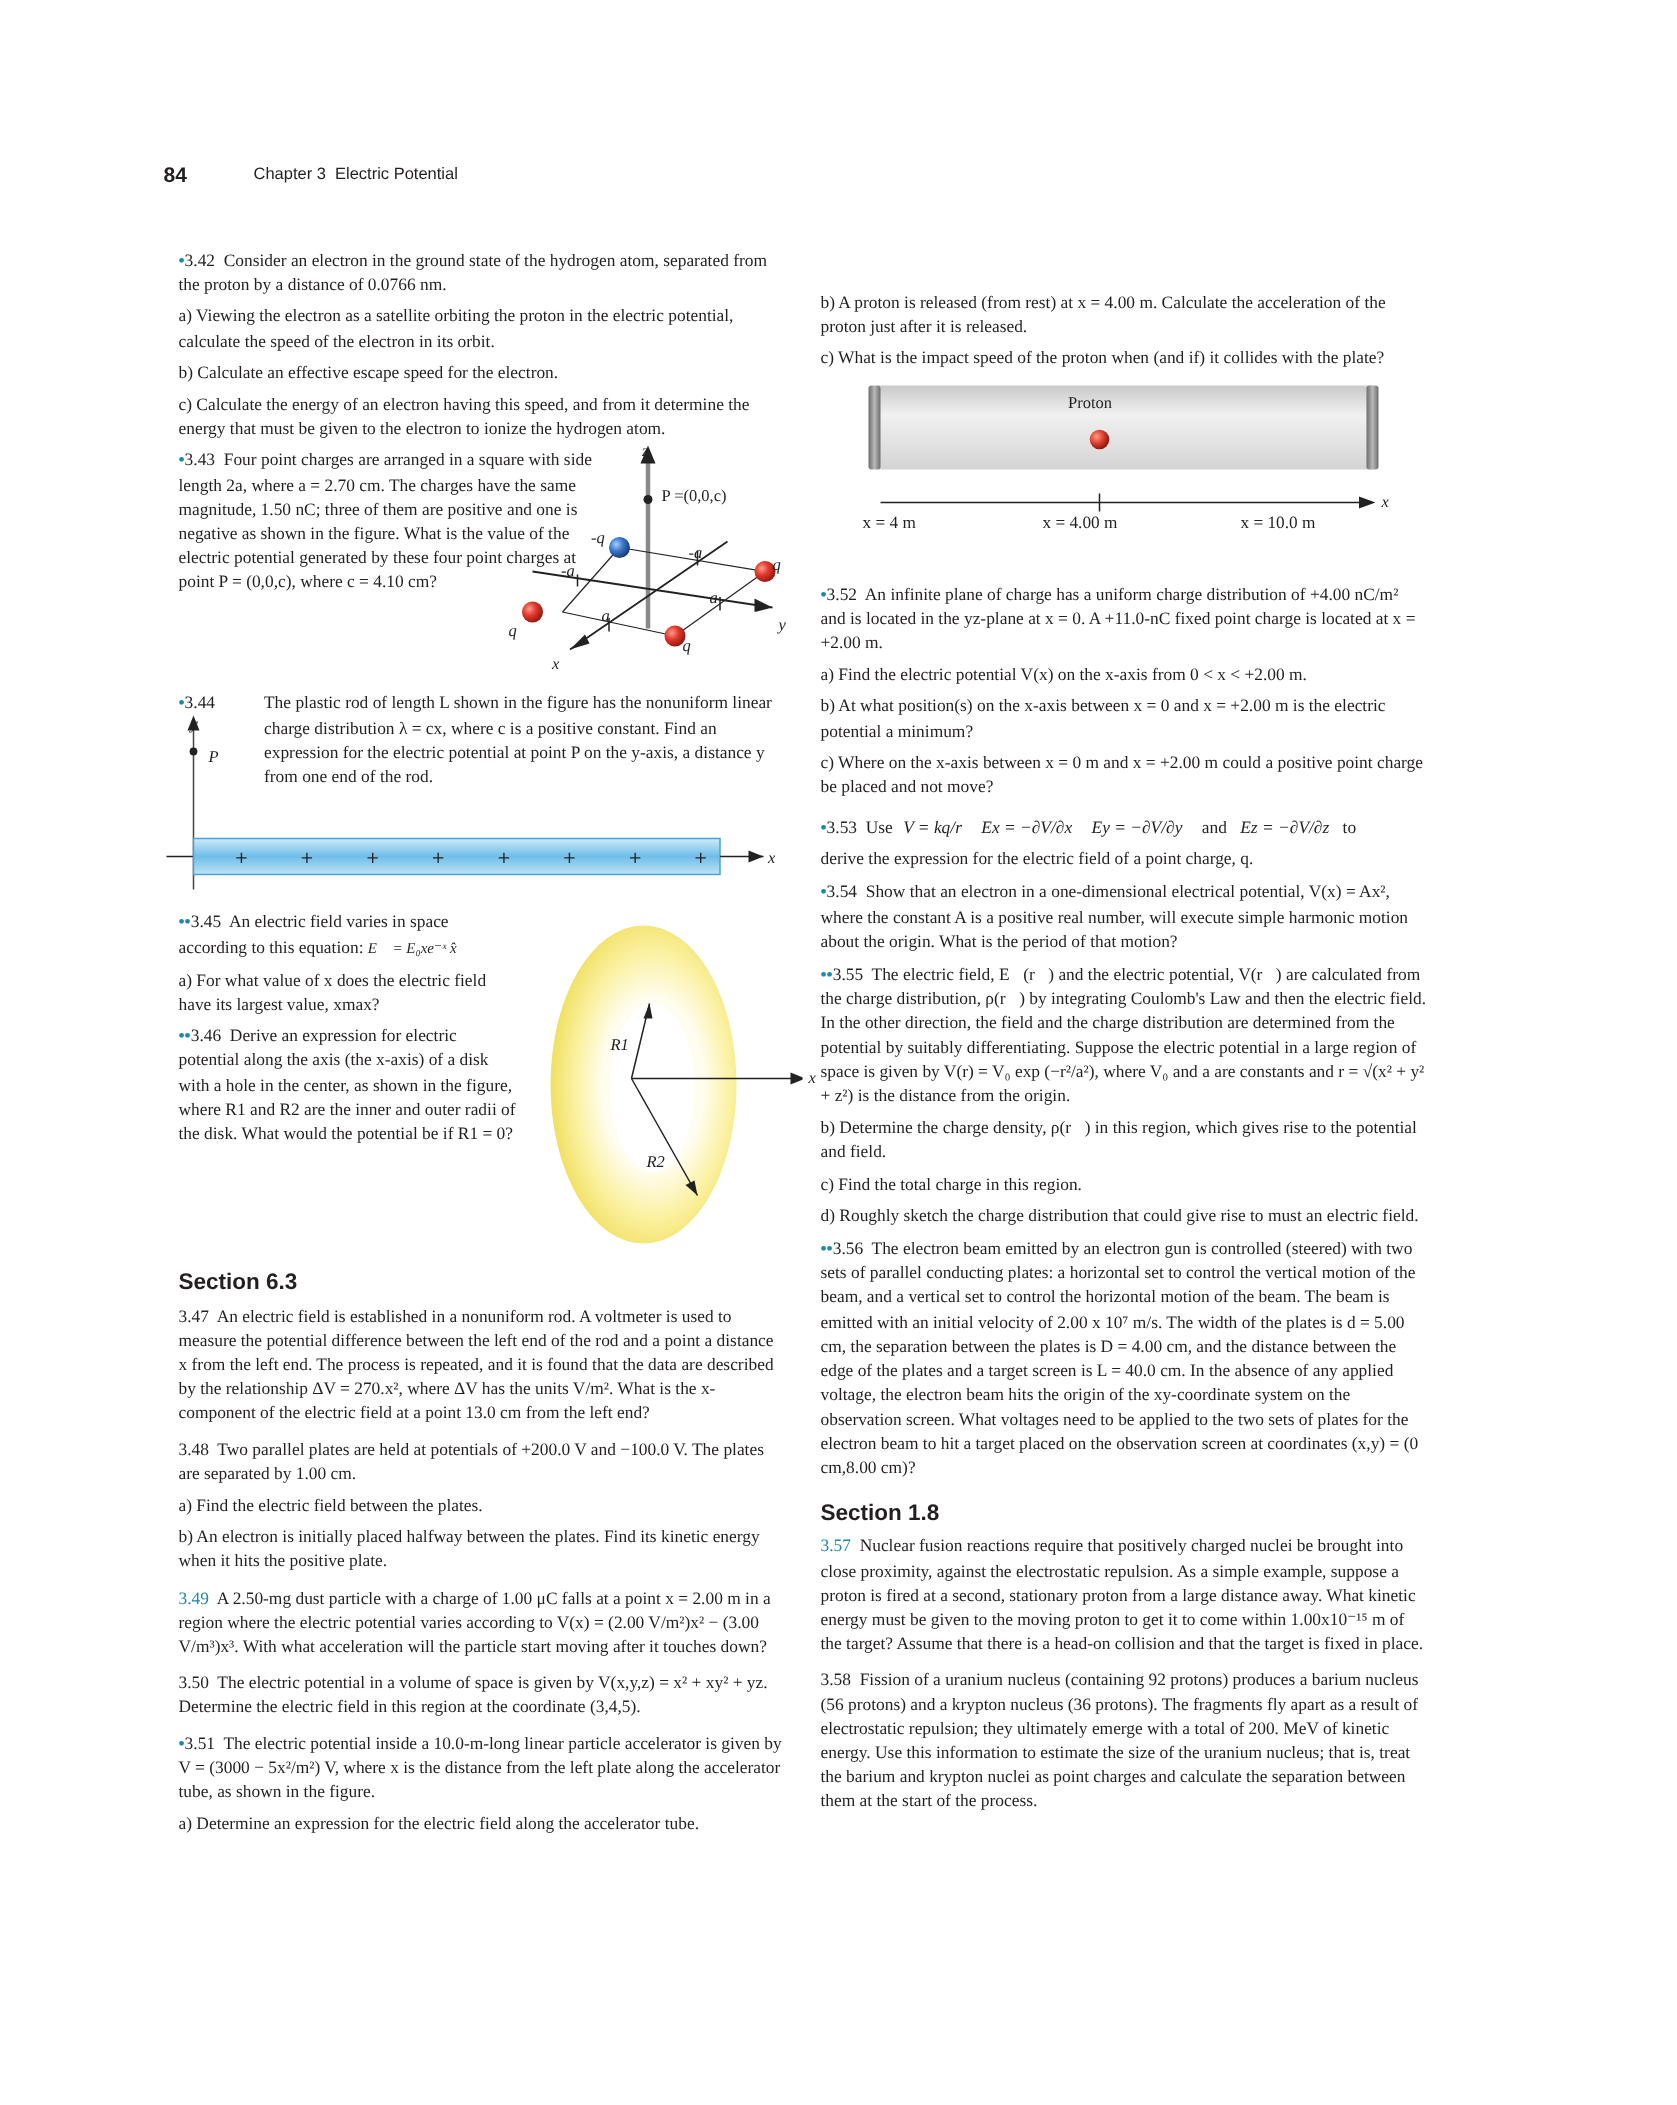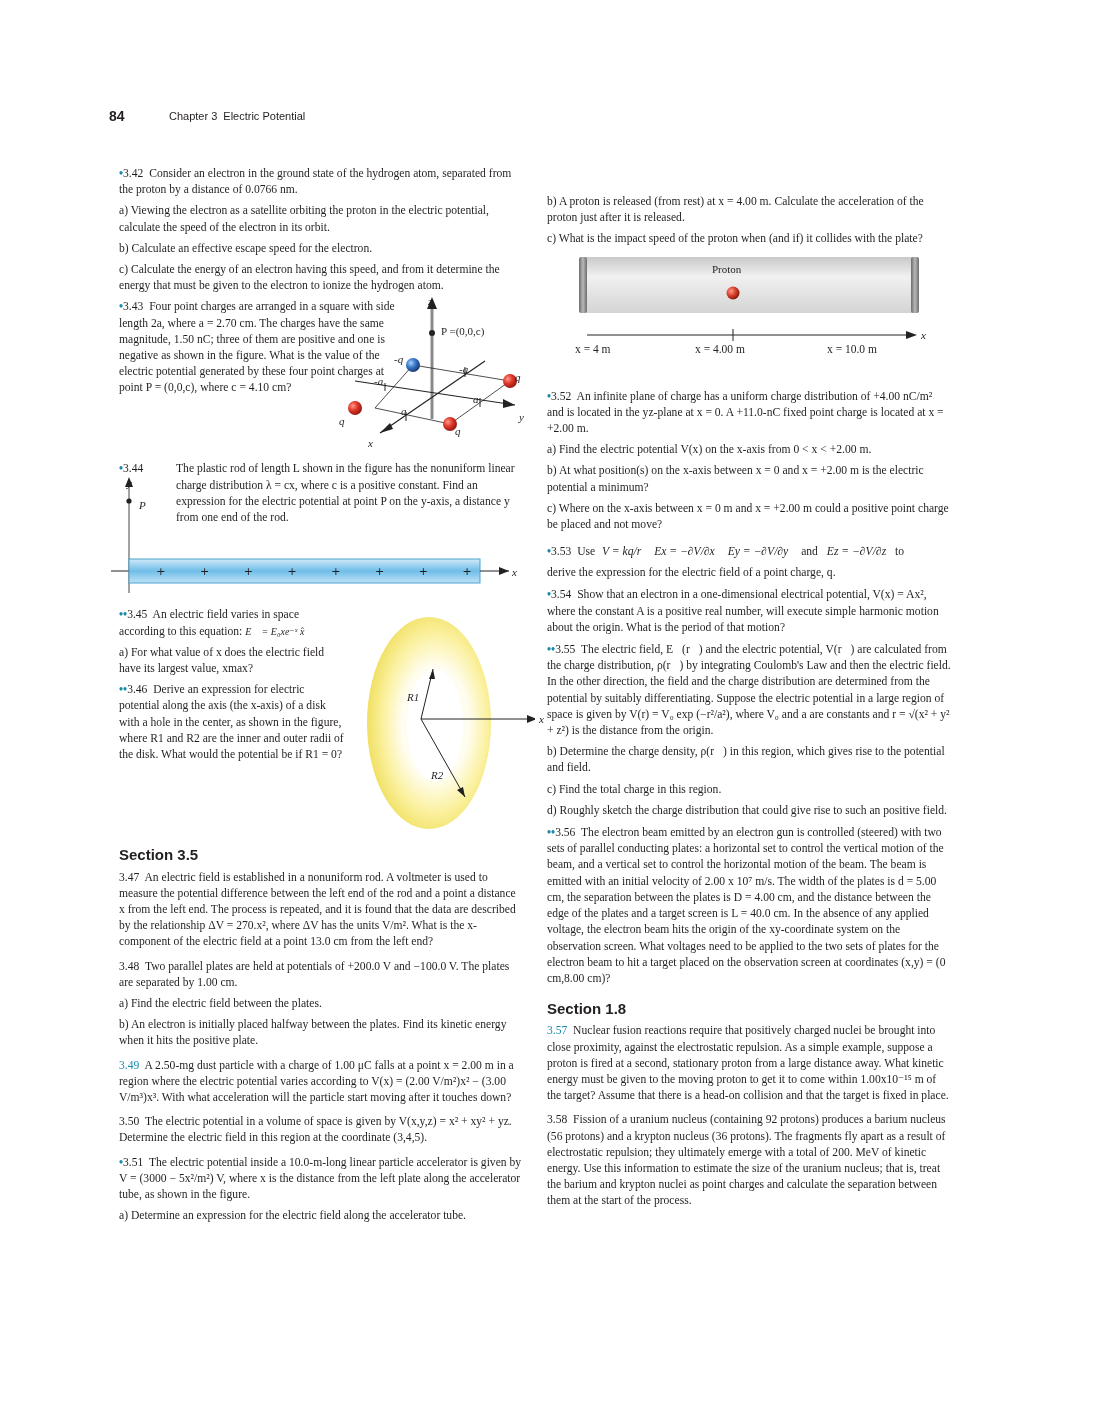--- a/index.html
+++ b/index.html
@@ -153,21 +153,21 @@
       <line x1="66" y1="112" x2="78" y2="62" stroke="#222" stroke-width="1"></line>
       <polygon points="78,62 74,72 80,72" fill="#222"></polygon>
       <line x1="66" y1="112" x2="110" y2="190" stroke="#222" stroke-width="1"></line>
       <polygon points="110,190 102,183 108,180" fill="#222"></polygon>
     </svg>
     <span class="fig-label" style="left:288px; top:82px;">R1</span>
     <span class="fig-label" style="left:312px; top:160px;">R2</span>
     <span class="fig-label" style="left:420px; top:104px;">x</span>
   </div>
 
-  <div class="section">Section 3.5</div>
+  <div class="section">Section 6.3</div>
 
   <p><span class="num">3.47</span>&nbsp; <span>An electric field is established in a nonuniform rod. A voltmeter is used to measure the potential difference between the left end of the rod and a point a distance x from the left end. The process is repeated, and it is found that the data are described by the relationship ΔV = 270.x², where ΔV has the units V/m². What is the x-component of the electric field at a point 13.0 cm from the left end?</span></p>
 
   <div style="margin-top:8px;">
     <p><span class="num">3.48</span>&nbsp; <span>Two parallel plates are held at potentials of +200.0 V and −100.0 V. The plates are separated by 1.00 cm.</span></p>
     <p>a) Find the electric field between the plates.</p>
     <p>b) An electron is initially placed halfway between the plates. Find its kinetic energy when it hits the positive plate.</p>
   </div>
 
   <p style="margin-top:8px;"><span class="num teal">3.49</span>&nbsp; <span>A 2.50-mg dust particle with a charge of 1.00 μC falls at a point x = 2.00 m in a region where the electric potential varies according to V(x) = (2.00 V/m²)x² − (3.00 V/m³)x³. With what acceleration will the particle start moving after it touches down?</span></p>
@@ -237,21 +237,21 @@
       <span>to</span></p>
     <p>derive the expression for the electric field of a point charge, q.</p>
   </div>
 
   <p style="margin-top:6px;"><span class="dot">•</span><span class="num">3.54</span>&nbsp; <span>Show that an electron in a one-dimensional electrical potential, V(x) = Ax², where the constant A is a positive real number, will execute simple harmonic motion about the origin. What is the period of that motion?</span></p>
 
   <div style="margin-top:6px;">
     <p><span class="dot">••</span><span class="num">3.55</span>&nbsp; <span>The electric field, E⃗(r⃗) and the electric potential, V(r⃗) are calculated from the charge distribution, ρ(r⃗) by integrating Coulomb's Law and then the electric field. In the other direction, the field and the charge distribution are determined from the potential by suitably differentiating. Suppose the electric potential in a large region of space is given by V(r) = V₀ exp (−r²/a²), where V₀ and a are constants and r = √(x² + y² + z²) is the distance from the origin.</span></p>
     <p>b) Determine the charge density, ρ(r⃗) in this region, which gives rise to the potential and field.</p>
     <p>c) Find the total charge in this region.</p>
-    <p>d) Roughly sketch the charge distribution that could give rise to such an positive field.</p>
+    <p>d) Roughly sketch the charge distribution that could give rise to must an electric field.</p>
   </div>
 
   <p style="margin-top:6px;"><span class="dot">••</span><span class="num">3.56</span>&nbsp; <span>The electron beam emitted by an electron gun is controlled (steered) with two sets of parallel conducting plates: a horizontal set to control the vertical motion of the beam, and a vertical set to control the horizontal motion of the beam. The beam is emitted with an initial velocity of 2.00 x 10⁷ m/s. The width of the plates is d = 5.00 cm, the separation between the plates is D = 4.00 cm, and the distance between the edge of the plates and a target screen is L = 40.0 cm. In the absence of any applied voltage, the electron beam hits the origin of the xy-coordinate system on the observation screen. What voltages need to be applied to the two sets of plates for the electron beam to hit a target placed on the observation screen at coordinates (x,y) = (0 cm,8.00 cm)?</span></p>
 
   <div class="section" style="margin-top:14px;">Section 1.8</div>
 
   <p><span class="num teal">3.57</span>&nbsp; <span>Nuclear fusion reactions require that positively charged nuclei be brought into close proximity, against the electrostatic repulsion. As a simple example, suppose a proton is fired at a second, stationary proton from a large distance away. What kinetic energy must be given to the moving proton to get it to come within 1.00x10⁻¹⁵ m of the target? Assume that there is a head-on collision and that the target is fixed in place.</span></p>
 
   <p style="margin-top:8px;"><span class="num">3.58</span>&nbsp; <span>Fission of a uranium nucleus (containing 92 protons) produces a barium nucleus (56 protons) and a krypton nucleus (36 protons). The fragments fly apart as a result of electrostatic repulsion; they ultimately emerge with a total of 200. MeV of kinetic energy. Use this information to estimate the size of the uranium nucleus; that is, treat the barium and krypton nuclei as point charges and calculate the separation between them at the start of the process.</span></p>
 </div>

